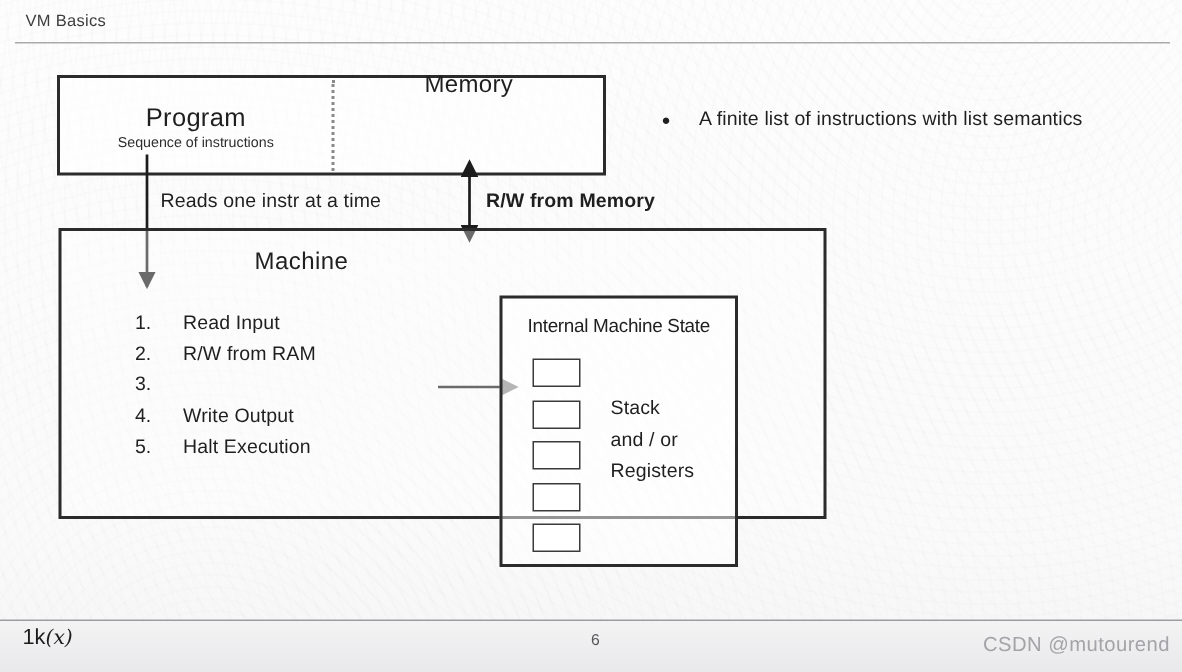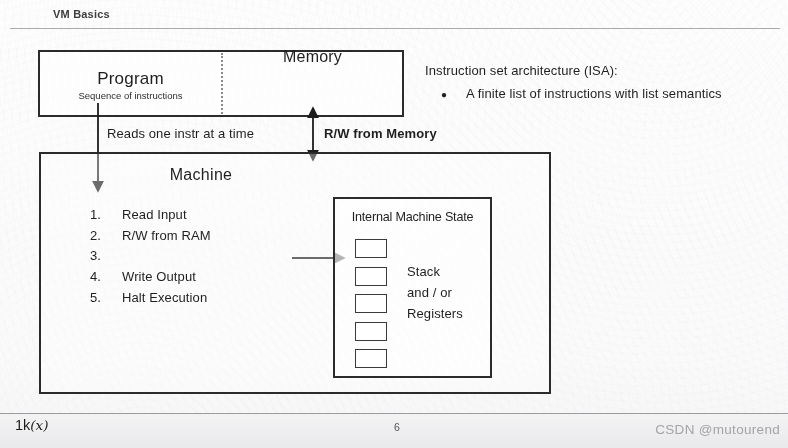--- a/index.html
+++ b/index.html
@@ -11,21 +11,21 @@
     color:#1f1f1f;
     background:
       repeating-radial-gradient(circle at 660px -30px, rgba(100,100,125,0.016) 0 1.5px, rgba(0,0,0,0) 1.5px 8px),
       repeating-radial-gradient(circle at 860px 150px, rgba(100,100,125,0.015) 0 1.5px, rgba(0,0,0,0) 1.5px 8px),
       repeating-radial-gradient(circle at 140px 480px, rgba(100,100,125,0.015) 0 1.5px, rgba(0,0,0,0) 1.5px 8px),
       linear-gradient(180deg,#fdfdfd 0%,#fbfafb 80%,#f6f5f6 100%);
   }
   
   .slide-title{
     position:absolute;left:17px;top:8px;
-    font-size:11px;font-weight:bold;color:#3d3d3d;letter-spacing:.2px;margin-left:36px;
+    font-size:11px;font-weight:normal;color:#3d3d3d;letter-spacing:.2px;
   }
   .header-rule{
     position:absolute;left:10px;right:8px;top:28px;height:1px;
     background:#aaa9ac;
   }
   
   .prog-mem-box{
     position:absolute;left:38px;top:50px;width:366px;height:67px;
     border:2px solid #2b2b2b;background:rgba(255,255,255,.6);
     display:flex;box-sizing:border-box;
@@ -47,21 +47,21 @@
   .isa-bullet-text{font-size:13px;margin-left:19px;letter-spacing:.1px;}
   
   .label{position:absolute;font-size:13px;letter-spacing:.1px;}
   .reads-label{left:107px;top:126px;}
   .rw-label{left:324px;top:126px;font-weight:bold;}
   
   .arrows{position:absolute;left:0;top:0;pointer-events:none;}
   .arrows line{stroke:#1c1c1c;stroke-width:1.8;}
   
   .machine-box{
-    position:absolute;left:39px;top:152px;width:512px;height:242px;
+    position:absolute;left:39px;top:152px;width:512px;height:194px;
     border:2px solid #2b2b2b;box-sizing:border-box;background:rgba(255,255,255,.35);
   }
   .machine-title{
     position:absolute;left:0;top:12px;width:320px;text-align:center;
     font-size:16px;letter-spacing:.3px;
   }
   .steps{position:absolute;left:49px;top:53px;}
   .step{display:flex;height:20.7px;align-items:flex-start;}
   .step .num{width:32px;font-size:13px;}
   .step .txt{font-size:13px;letter-spacing:.1px;}
@@ -103,21 +103,20 @@
       <div class="prog-title">Program</div>
       <div class="prog-sub">Sequence of instructions</div>
     </div>
     <div class="cell-divider"></div>
     <div class="mem-cell">
       <div class="mem-title">Memory</div>
     </div>
   </div>
 
   <div class="isa">
-    <div class="isa-heading">Instruction set architecture (ISA):</div>
     <div class="isa-bullet-row">
       <span class="bullet">●</span>
       <span class="isa-bullet-text">A finite list of instructions with list semantics</span>
     </div>
   </div>
 
   <svg class="arrows" width="788" height="448" viewBox="0 0 788 448">
     <defs>
       <marker id="ah" viewBox="0 0 10 10" refX="8.5" refY="5" markerWidth="6.5" markerHeight="6.5" orient="auto-start-reverse">
         <path d="M0,0 L10,5 L0,10 z" fill="#1c1c1c"></path>

